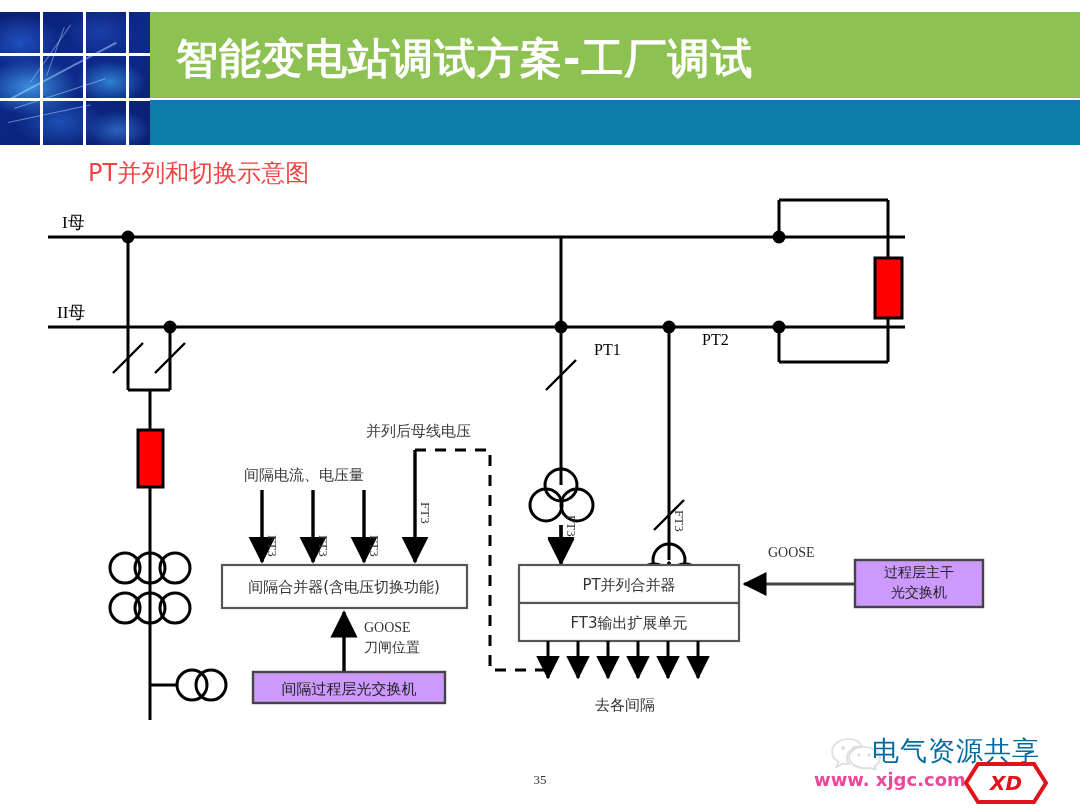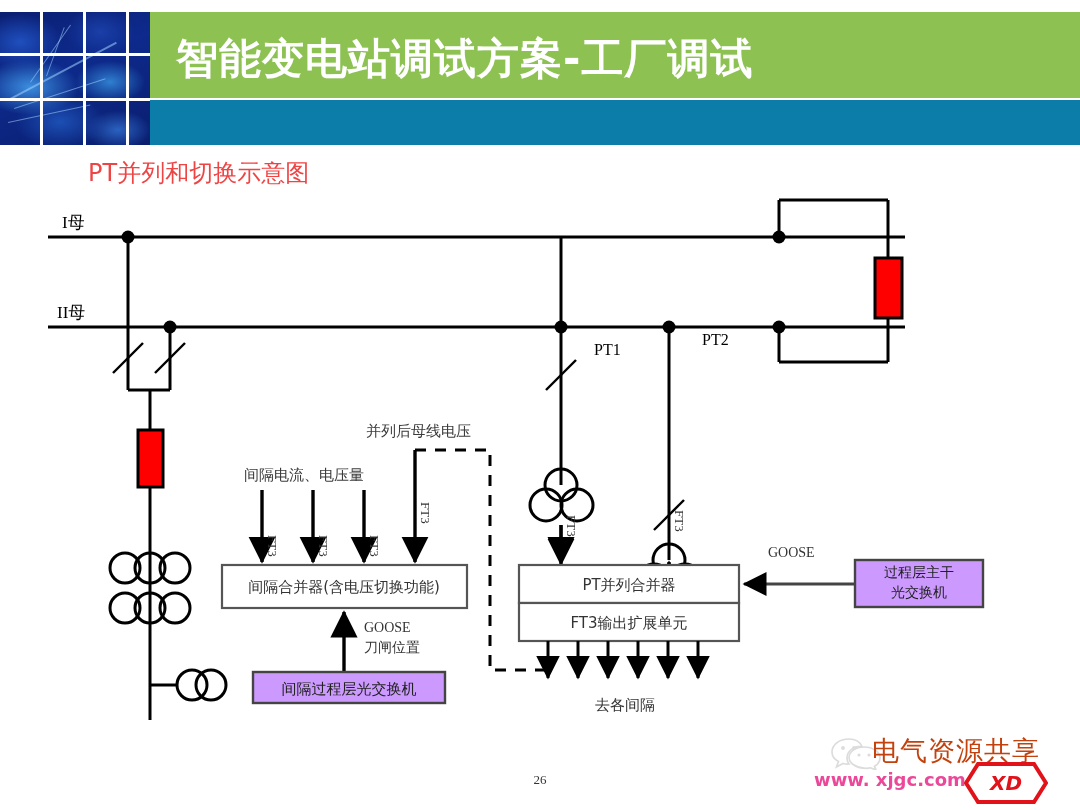--- a/index.html
+++ b/index.html
@@ -45,21 +45,21 @@
   svg.canvas{position:absolute;left:0;top:140px;width:1080px;height:600px;}
 
   .pagenum{
     position:absolute;left:0;top:772px;width:1080px;text-align:center;
     font-size:13px;color:#333;font-family:"Liberation Serif",serif;
   }
 
   
   .footer{position:absolute;left:812px;top:734px;width:262px;height:70px;}
   .fw-text{
-    position:absolute;left:60px;top:-1px;font-size:27px;color:#c2410c;
+    position:absolute;left:60px;top:-1px;font-size:27px;color:#0369a1;
     font-family:"DejaVu Sans","Liberation Sans",sans-serif;white-space:nowrap;
     letter-spacing:1px;
   }
   .fw-url{
     position:absolute;left:2px;top:35px;font-size:18px;font-weight:bold;color:#ec4899;
     font-family:"DejaVu Sans","Liberation Sans",sans-serif;white-space:nowrap;
   }
   .wechat{position:absolute;left:18px;top:2px;width:54px;height:34px;}
   .xd{position:absolute;left:152px;top:28px;width:84px;height:43px;}
   .xd-text{
@@ -239,21 +239,21 @@
     <line x1="548" y1="501" x2="548" y2="538"></line>
     <line x1="578" y1="501" x2="578" y2="538"></line>
     <line x1="608" y1="501" x2="608" y2="538"></line>
     <line x1="638" y1="501" x2="638" y2="538"></line>
     <line x1="668" y1="501" x2="668" y2="538"></line>
     <line x1="698" y1="501" x2="698" y2="538"></line>
   </g>
   <text x="625" y="570" font-size="15" fill="#333" text-anchor="middle" font-family="'DejaVu Sans',sans-serif">去各间隔</text>
 </svg>
 
-<div class="pagenum">26</div>
+<div class="pagenum">35</div>
 
 <div class="footer">
   <svg class="wechat" viewBox="0 0 54 34">
     <path d="M19,3 C9,3 2,9 2,16 C2,20 4.5,23.5 8.5,25.5 L6.5,31 L13,27.5 C15,28 17,28.2 19,28 C17.5,26 17,24 17,22 C17,15 24,10 32,10.5 C30,6 25,3 19,3 Z" fill="none" stroke="#dcdcdc" stroke-width="1.7"></path>
     <circle cx="13" cy="12" r="1.9" fill="#dcdcdc"></circle>
     <circle cx="24" cy="12" r="1.9" fill="#dcdcdc"></circle>
     <path d="M34,11 C43,11 50,16 50,22 C50,25.5 47.8,28.5 44.5,30.3 L46,34 L40.5,31.8 C38.5,32.3 36.2,32.4 34,32.2 C25,31.6 19,26.6 19,21.6 C19,15.8 25.5,11 34,11 Z" fill="none" stroke="#dcdcdc" stroke-width="1.7"></path>
     <circle cx="29" cy="19" r="1.6" fill="#dcdcdc"></circle>
     <circle cx="39" cy="19" r="1.6" fill="#dcdcdc"></circle>
   </svg>

